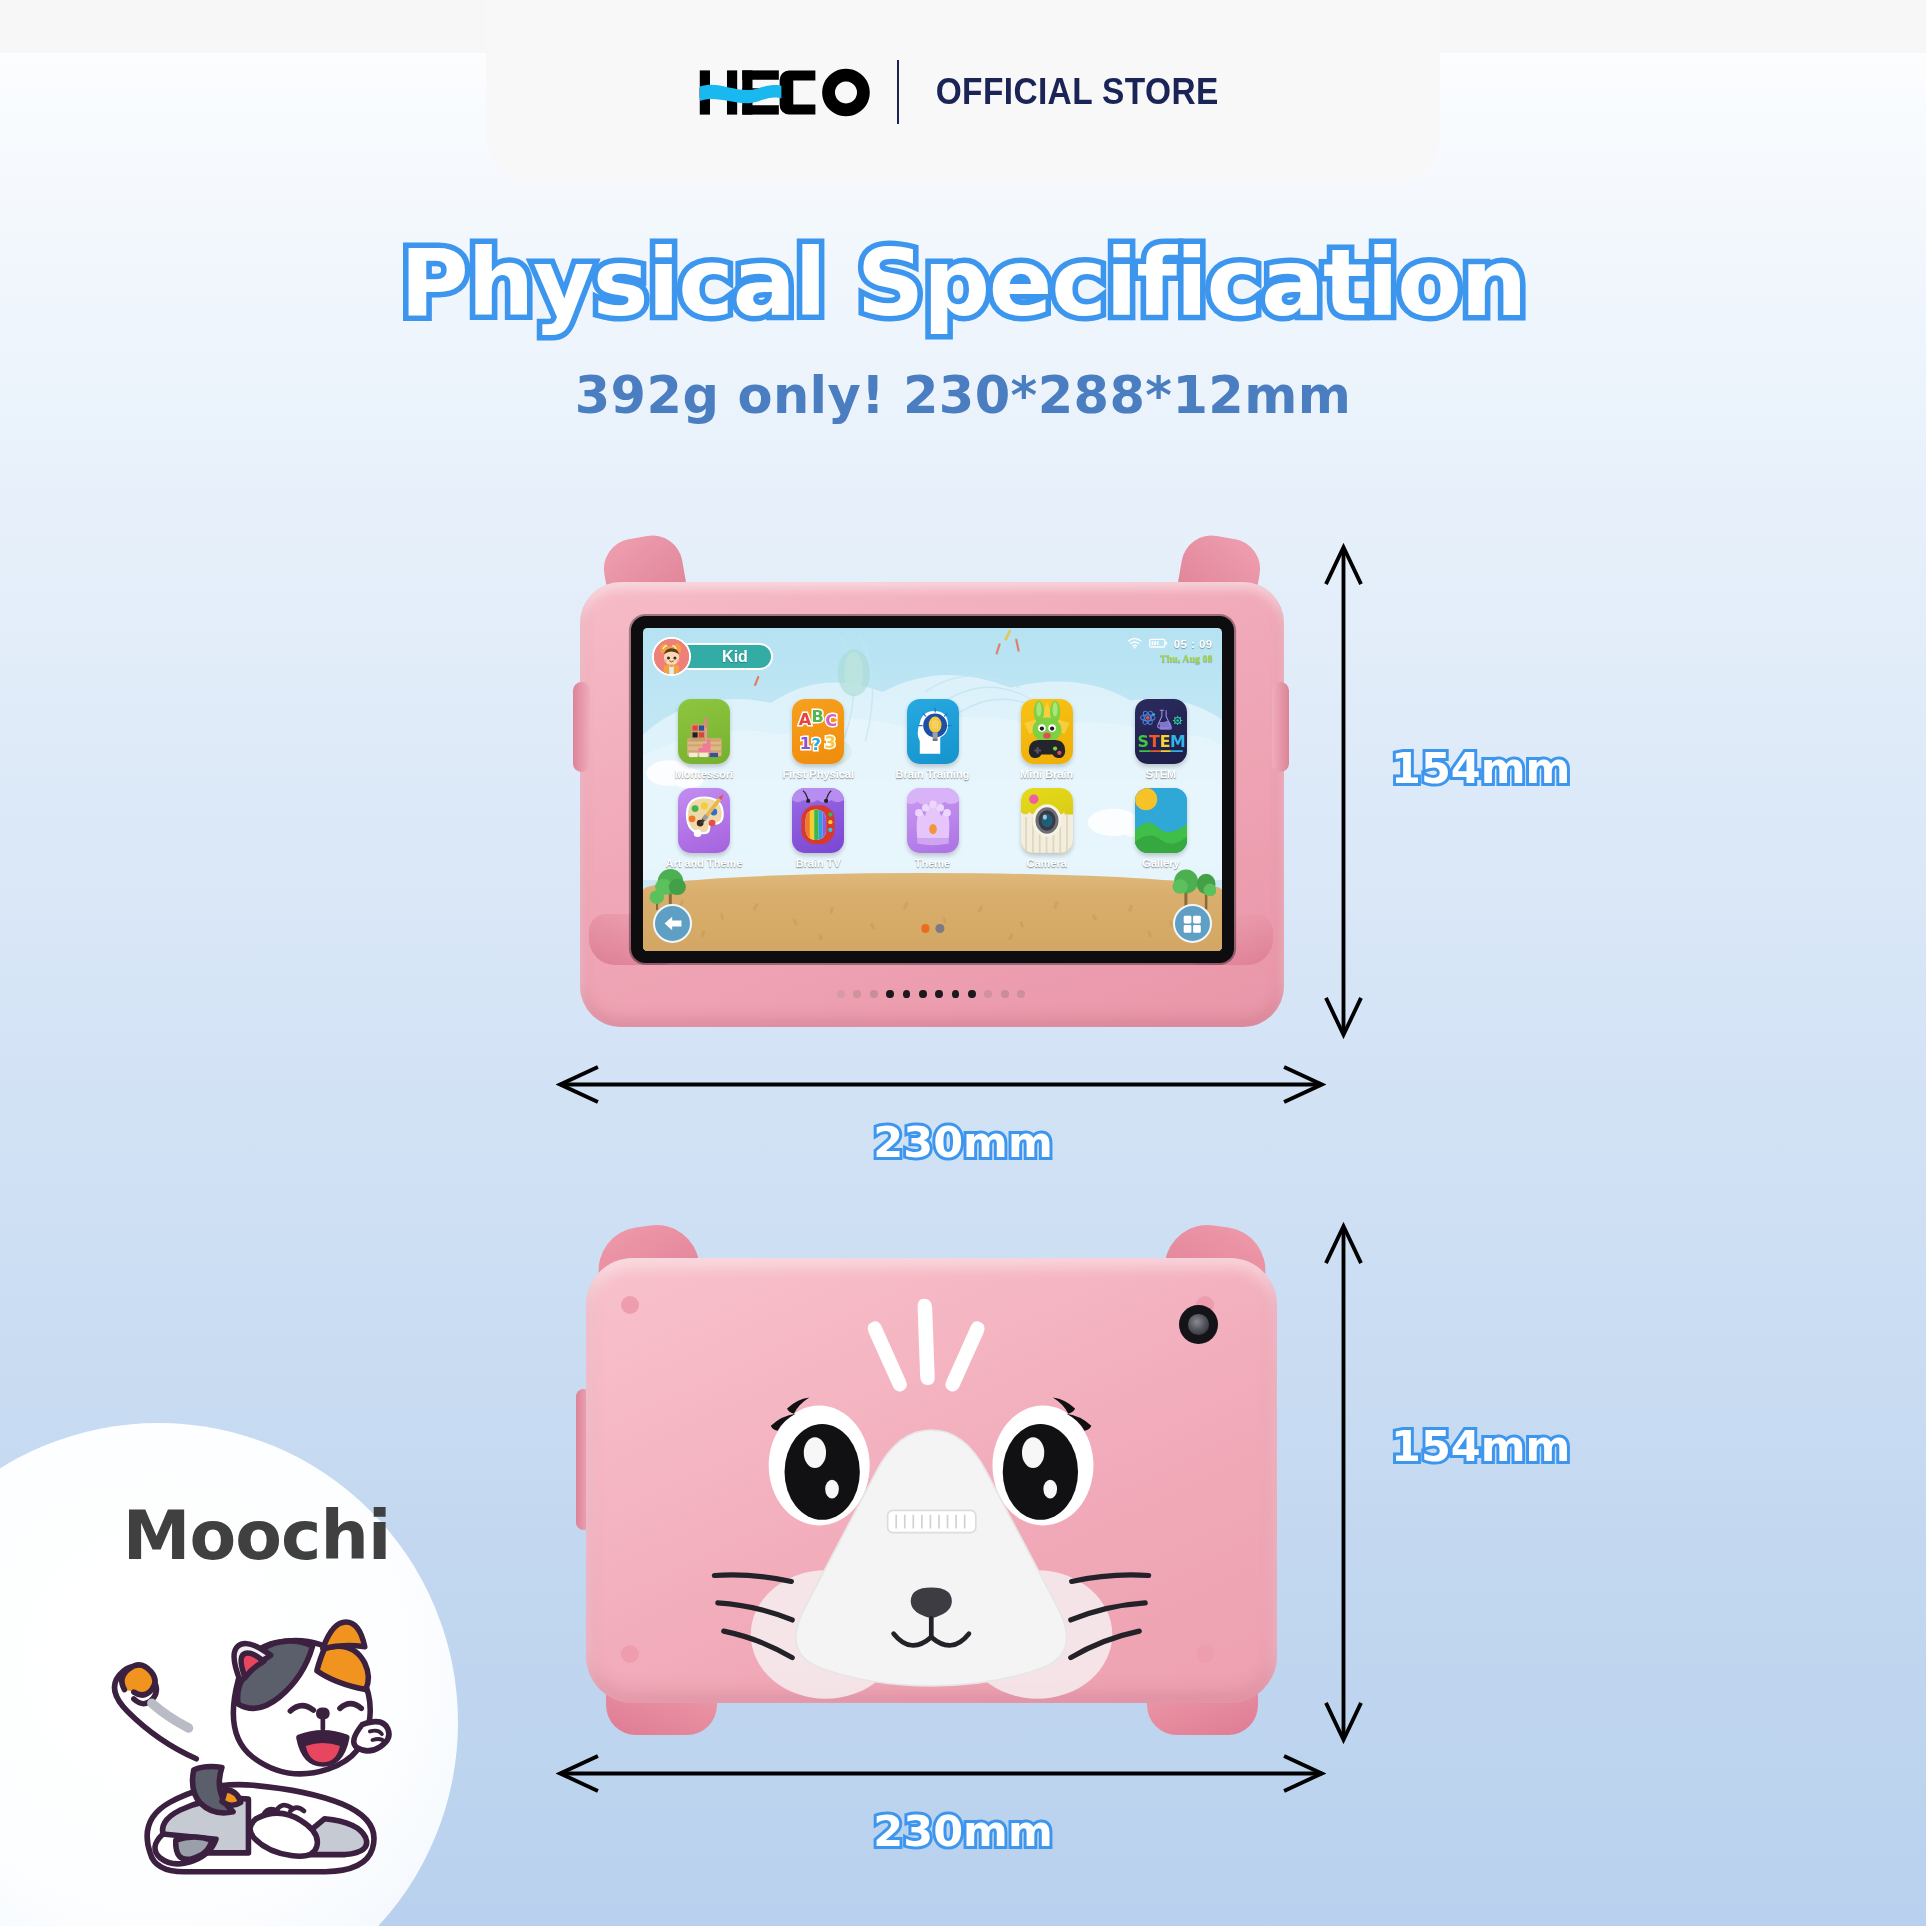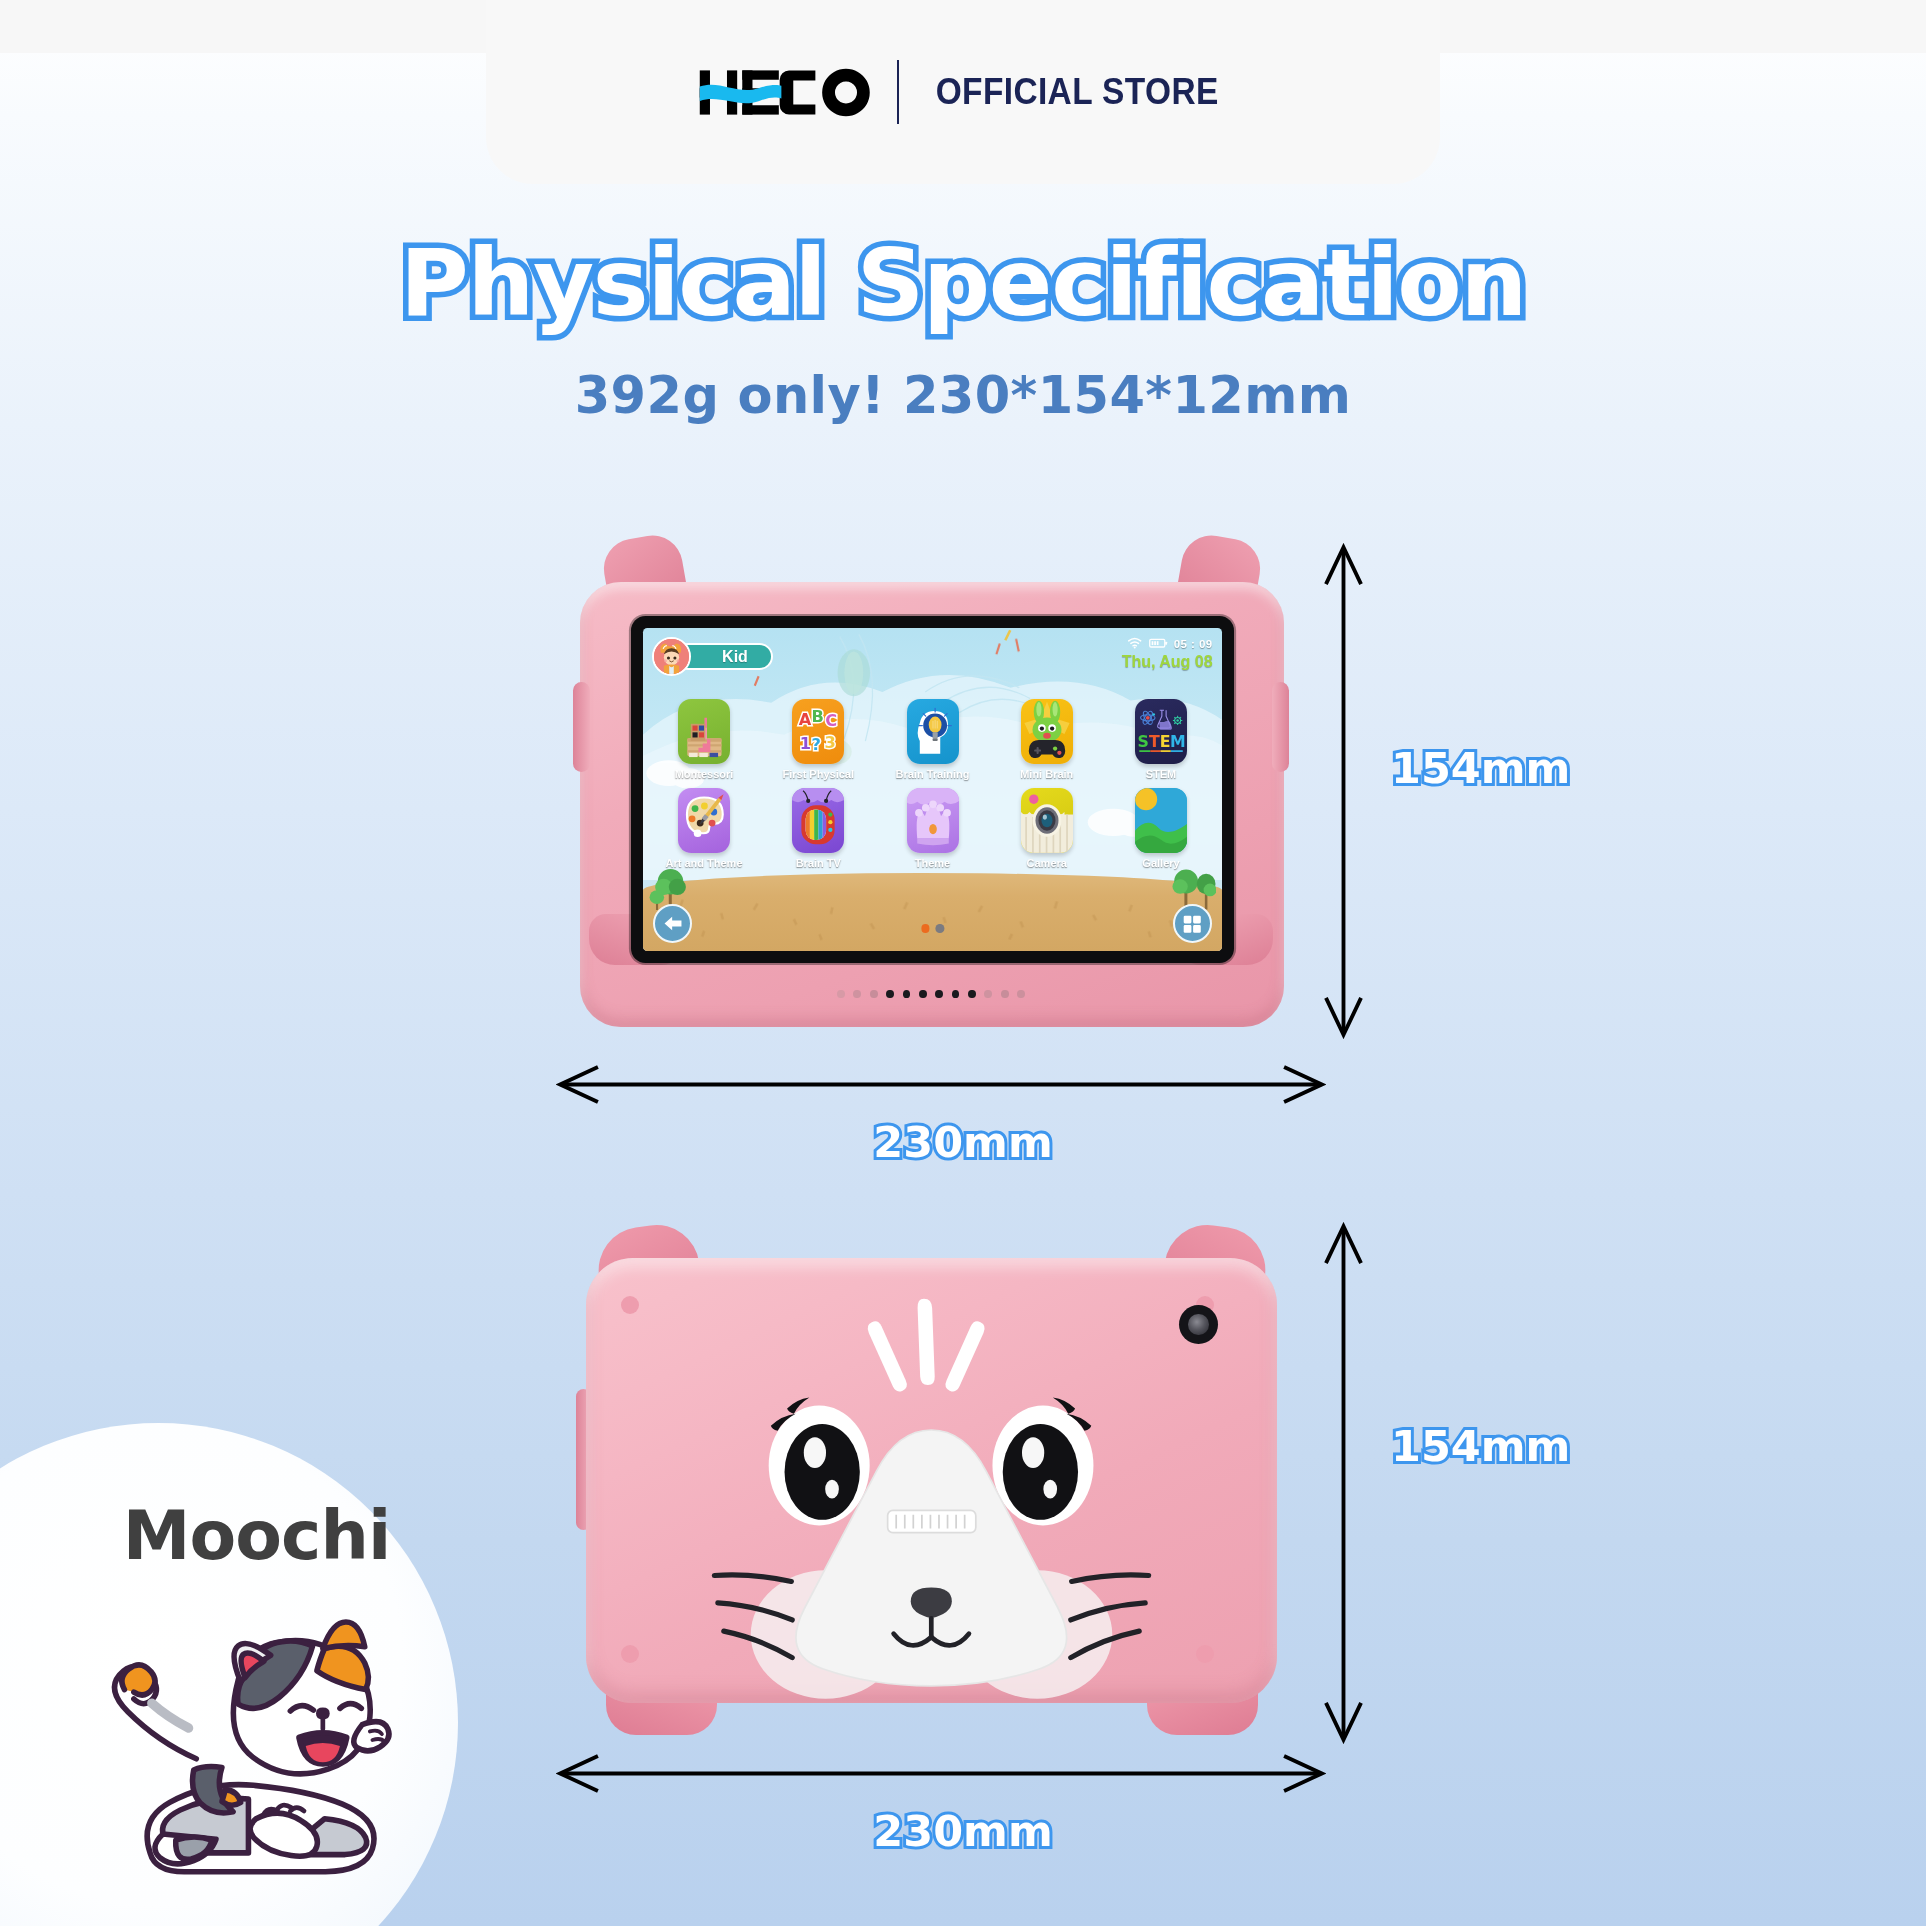--- a/index.html
+++ b/index.html
@@ -93,21 +93,21 @@
   #sky-clouds{position:absolute;top:0;left:0;width:100%;height:78%;}
   #ground{
     position:absolute;bottom:0;left:0;width:100%;height:24%;
     background:linear-gradient(180deg,#dfb87a 0%,#d9ae6c 30%,#d3a763 100%);
     border-radius:48% 52% 0 0 / 22% 22% 0 0;
   }
   #ground-speckle{position:absolute;bottom:0;left:0;width:100%;height:24%;opacity:.55;}
   #statusbar{position:absolute;top:9.4px;right:9.4px;display:flex;flex-direction:column;align-items:flex-end;gap:2.6px;}
   #status-row{display:flex;align-items:center;gap:6px;}
   #status-time{font-size:11.6px;font-weight:bold;color:#ffffff;text-shadow:0 0.9px 0.9px rgba(0,0,0,.35);letter-spacing:0.4px;}
-  #status-date{font-size:16px;font-weight:bold;color:#9fd63c;text-shadow:0 0.9px 0.9px rgba(0,0,0,.3);}
+  #status-date{font-size:10px;font-weight:bold;color:#9fd63c;text-shadow:0 0.9px 0.9px rgba(0,0,0,.3);font-family:Liberation Serif, serif;}
   #kid-badge{
     position:absolute;top:9.4px;left:8.6px;height:39px;display:flex;align-items:center;
   }
   #kid-pill{
     position:absolute;left:23.5px;top:6px;height:26.5px;width:98px;border-radius:13.7px;
     background:#32aca4;border:2.1px solid #ffffff;box-sizing:border-box;
     display:flex;align-items:center;padding-left:45px;
   }
   #kid-name{font-size:16px;font-weight:bold;color:#ffffff;text-shadow:0 0.9px 0.9px rgba(0,0,0,.25);}
   #kid-avatar{
@@ -184,21 +184,21 @@
         <path d="M352 4 a56 56 0 1 1 -0.1 0 z m0 30 a26 26 0 1 0 0.1 0 z"></path>
       </g>
       <path d="M8 46 C56 30, 96 66, 146 50 C176 40, 192 42, 200 44 L200 74 C188 70, 172 70, 148 80 C100 98, 56 64, 8 80 Z" fill="#19b9ef"></path>
     </svg>
   </div>
   <div id="header-divider"></div>
   <div id="store-label">OFFICIAL STORE</div>
 </div>
 
 <div id="page-title">Physical Specification</div>
-<div id="page-subtitle">392g only!  230*154*12mm</div>
+<div id="page-subtitle">392g only!  230*288*12mm</div>
 
 <div class="arrow-v" id="arrow-v1">
   <svg viewBox="0 0 110 1160" preserveAspectRatio="none">
     <line x1="55" y1="12" x2="55" y2="1148" stroke="#000" stroke-width="9"></line>
     <polyline points="14,96 55,10 96,96" fill="none" stroke="#000" stroke-width="9"></polyline>
     <polyline points="14,1064 55,1150 96,1064" fill="none" stroke="#000" stroke-width="9"></polyline>
   </svg>
 </div>
 <div class="dim-label" id="dim-h1">154mm</div>
 

